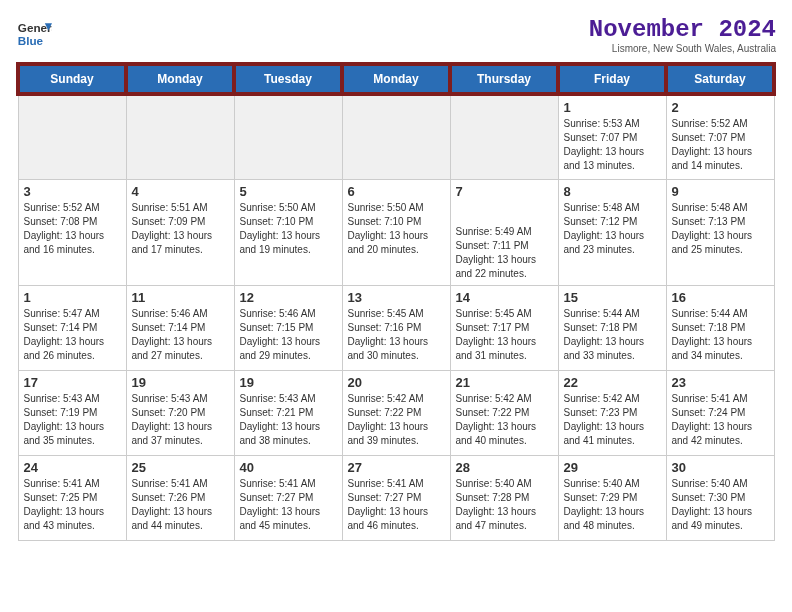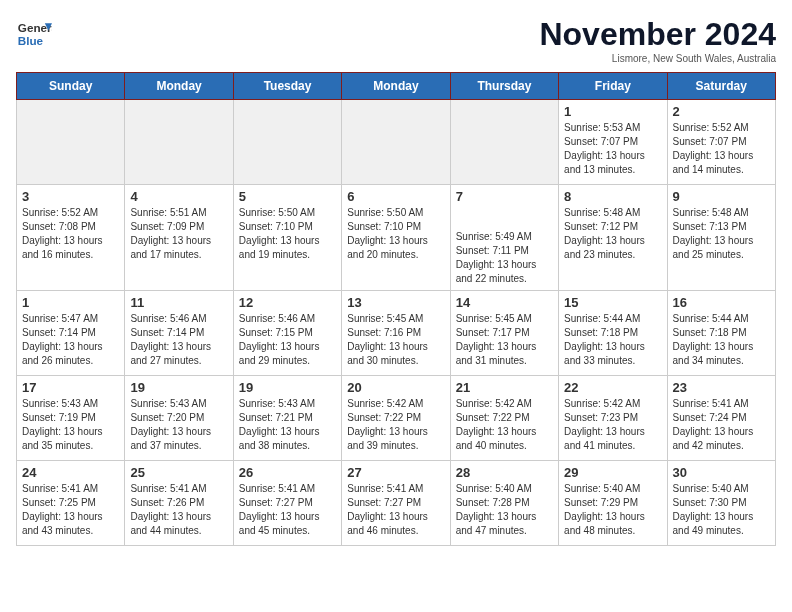--- a/index.html
+++ b/index.html
@@ -22,41 +22,42 @@
       gap: 4px;
     }
     .logo-icon {
       width: 36px;
       height: 36px;
     }
     .title-area {
       text-align: right;
     }
     .month-title {
-      font-size: 32px;
+      font-size: 24px;
       font-weight: bold;
-      color: #0f172a;
+      color: #4c1d95;
+      font-family: Liberation Mono, monospace;
     }
     .location-title {
       font-size: 10px;
       color: #555;
     }
     table {
       width: 100%;
       border-collapse: collapse;
       table-layout: fixed;
     }
     th {
       background: #2a6db5;
       color: #fff;
       font-size: 12px;
       font-weight: bold;
       padding: 6px 4px;
       text-align: center;
-      border: 1px solid #7f1d1d;
+      border: 4px solid #7f1d1d;
     }
     td {
       border: 1px solid #ccc;
       vertical-align: top;
       padding: 4px 5px;
       font-size: 10px;
       color: #333;
       height: 85px;
       background: #fff;
     }
@@ -288,21 +289,21 @@
 and 43 minutes.</div>
         </td>
         <td>
           <span class="day-number">25</span>
           <div class="day-detail" style="white-space: pre-line;">Sunrise: 5:41 AM
 Sunset: 7:26 PM
 Daylight: 13 hours
 and 44 minutes.</div>
         </td>
         <td>
-          <span class="day-number">26</span>
+          <span class="day-number">40</span>
           <div class="day-detail" style="white-space: pre-line;">Sunrise: 5:41 AM
 Sunset: 7:27 PM
 Daylight: 13 hours
 and 45 minutes.</div>
         </td>
         <td>
           <span class="day-number">27</span>
           <div class="day-detail" style="white-space: pre-line;">Sunrise: 5:41 AM
 Sunset: 7:27 PM
 Daylight: 13 hours

